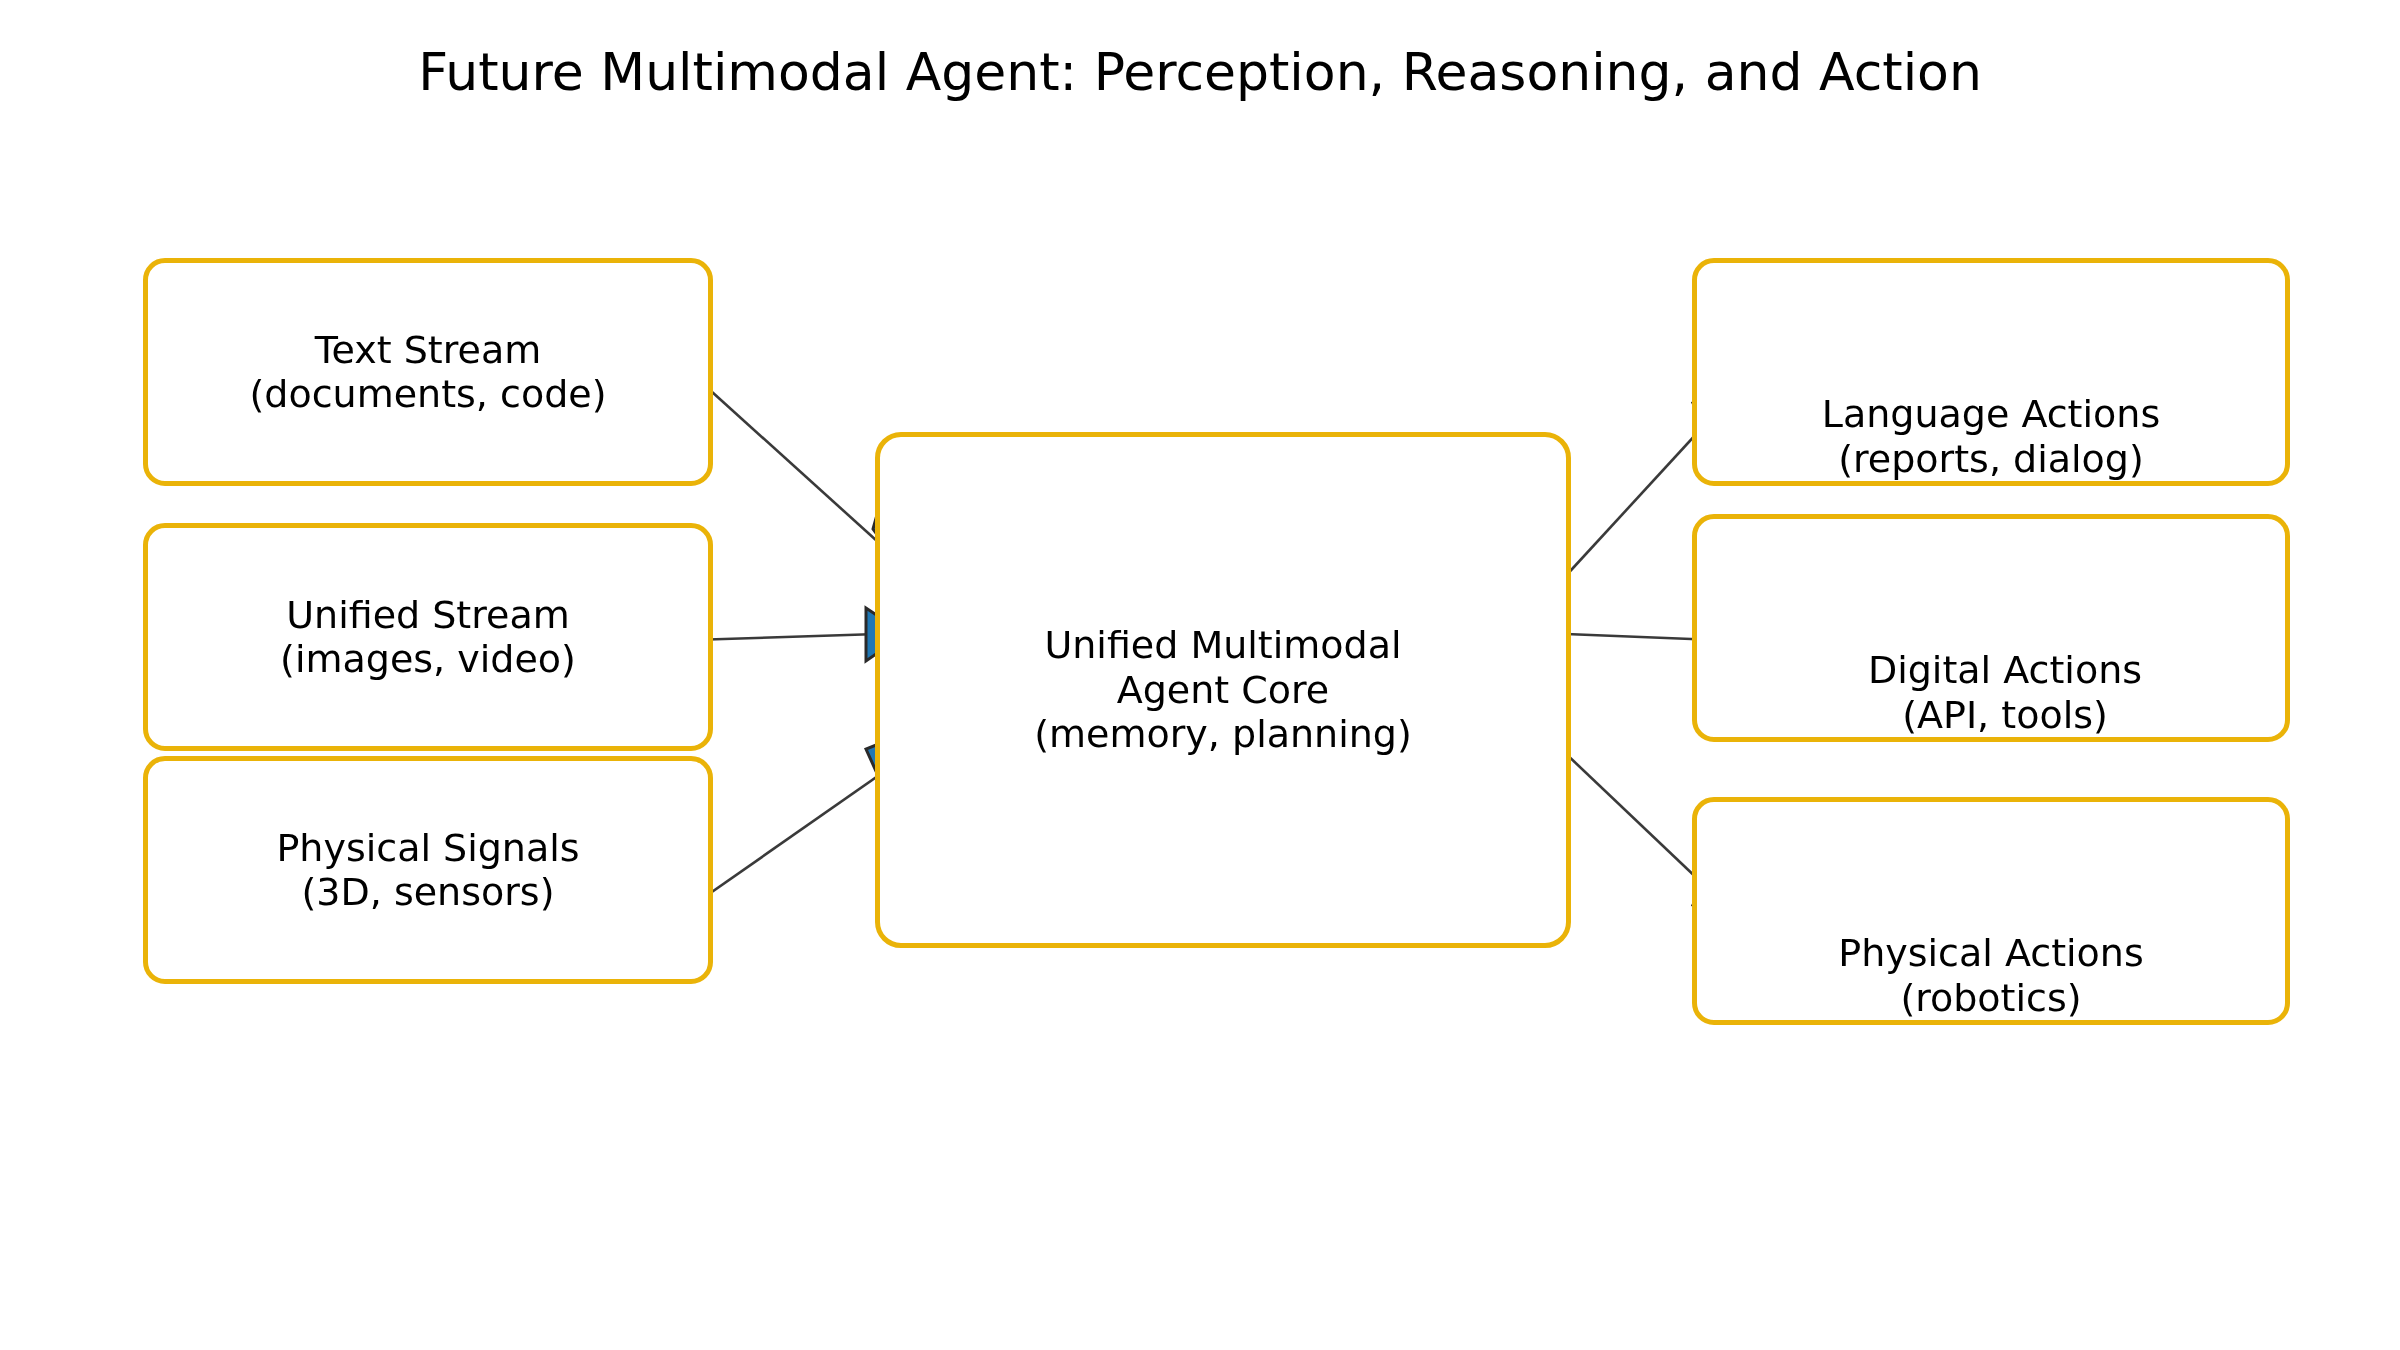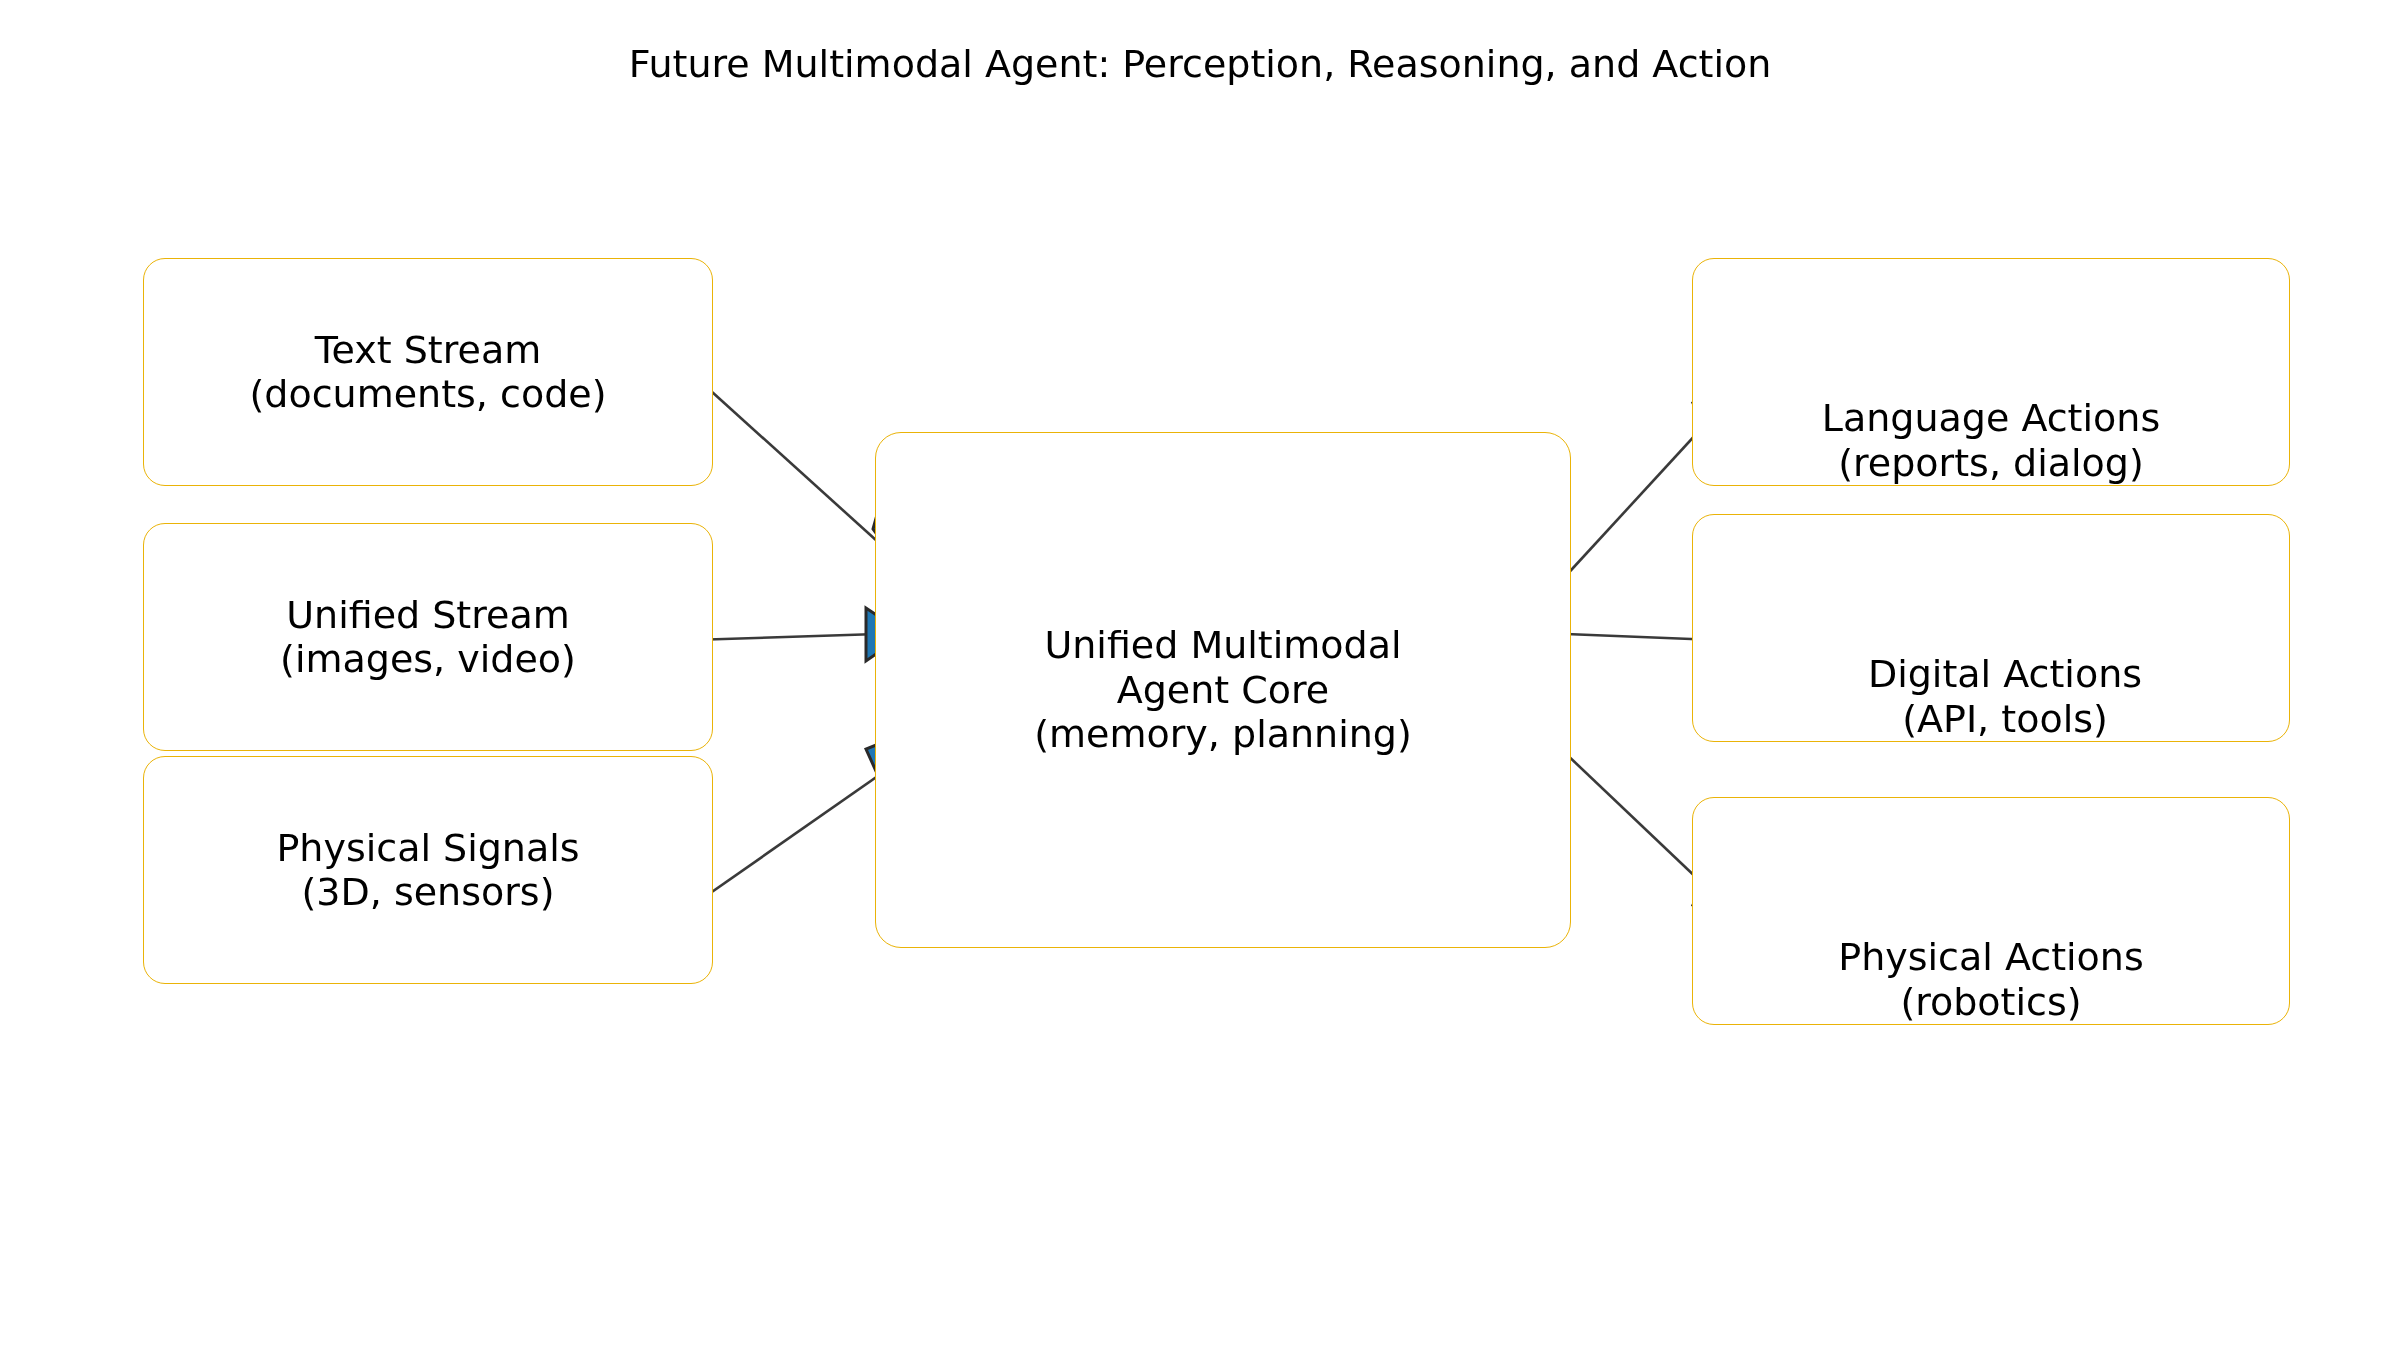--- a/index.html
+++ b/index.html
@@ -19,42 +19,42 @@
     overflow: hidden;
   }
 
   
   #diagram-title {
     position: absolute;
     left: 0;
     top: 42px;
     width: 2400px;
     text-align: center;
-    font-size: 38px;
+    font-size: 52px;
     font-weight: 400;
     color: #000000;
     letter-spacing: 0px;
     white-space: pre;
   }
 
   
   #connector-layer {
     position: absolute;
     left: 0;
     top: 0;
     width: 2400px;
     height: 1350px;
   }
 
   
   .node {
     position: absolute;
     box-sizing: border-box;
     background: #ffffff;
-    border: 1px solid #eab308;
+    border: 5px solid #eab308;
     border-radius: 22px;
     display: flex;
     align-items: center;
     justify-content: center;
     text-align: center;
     z-index: 3;
   }
   .node-label {
     font-size: 38px;
     line-height: 1.17;

